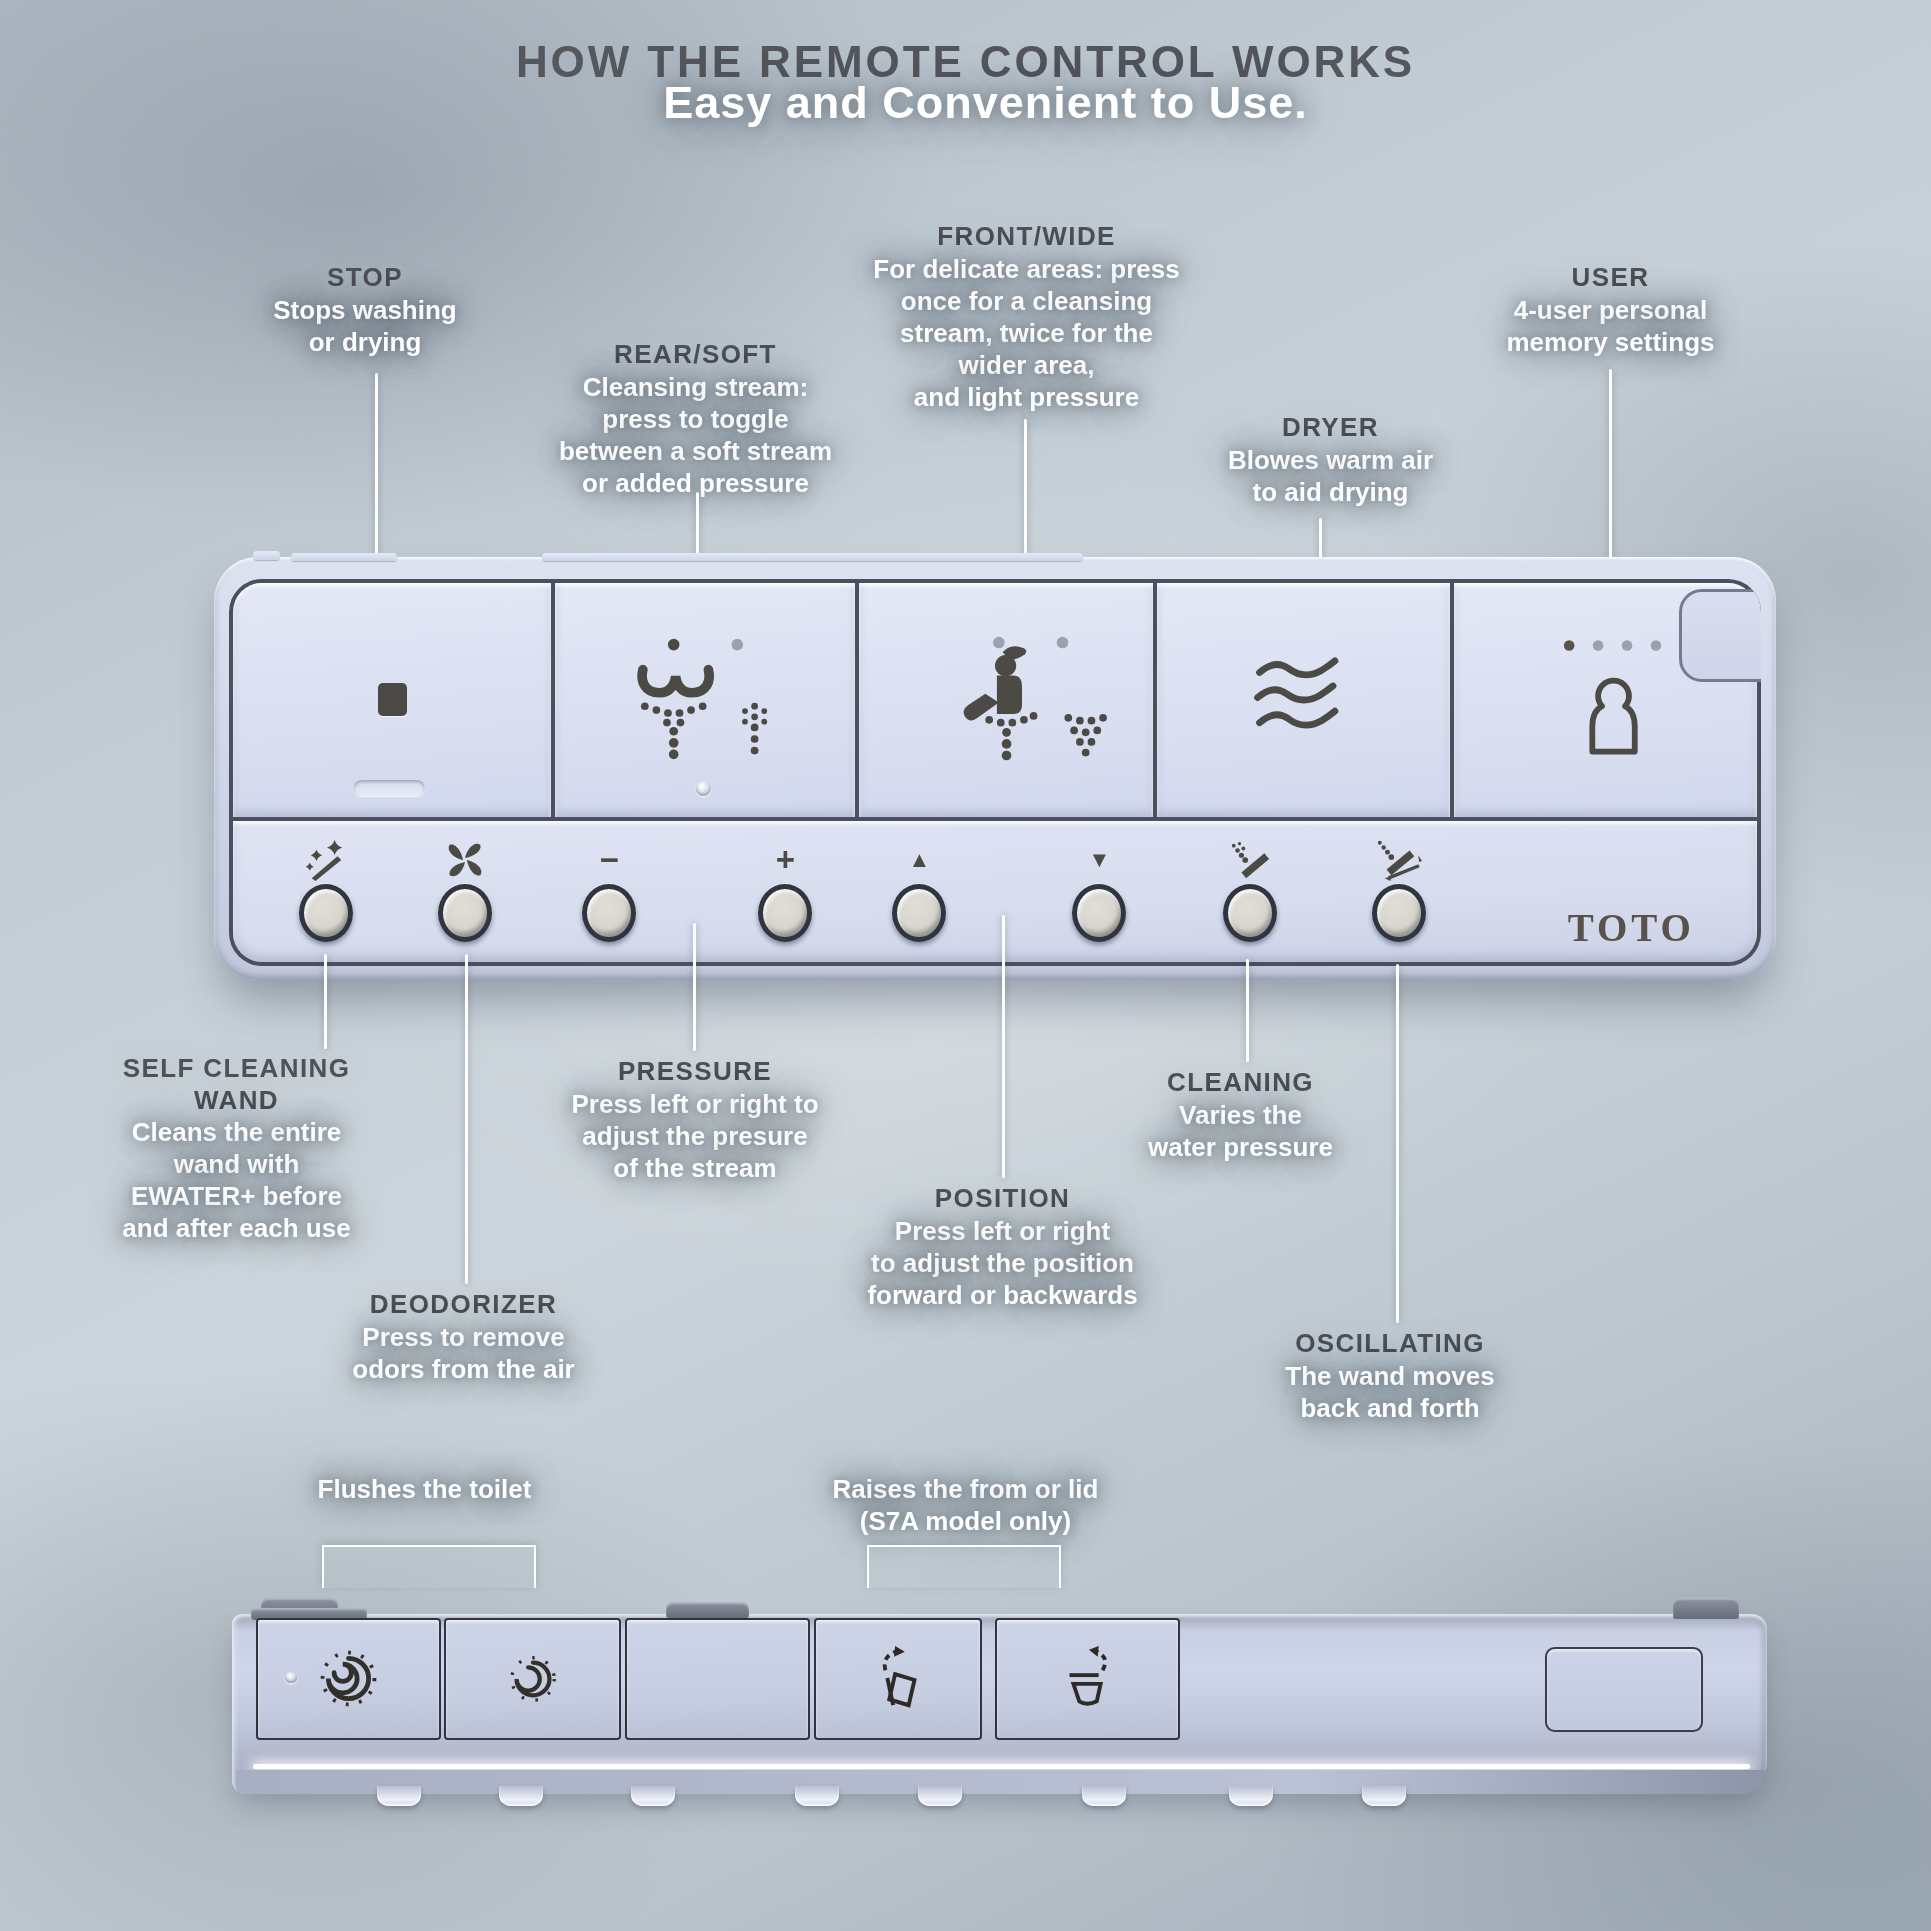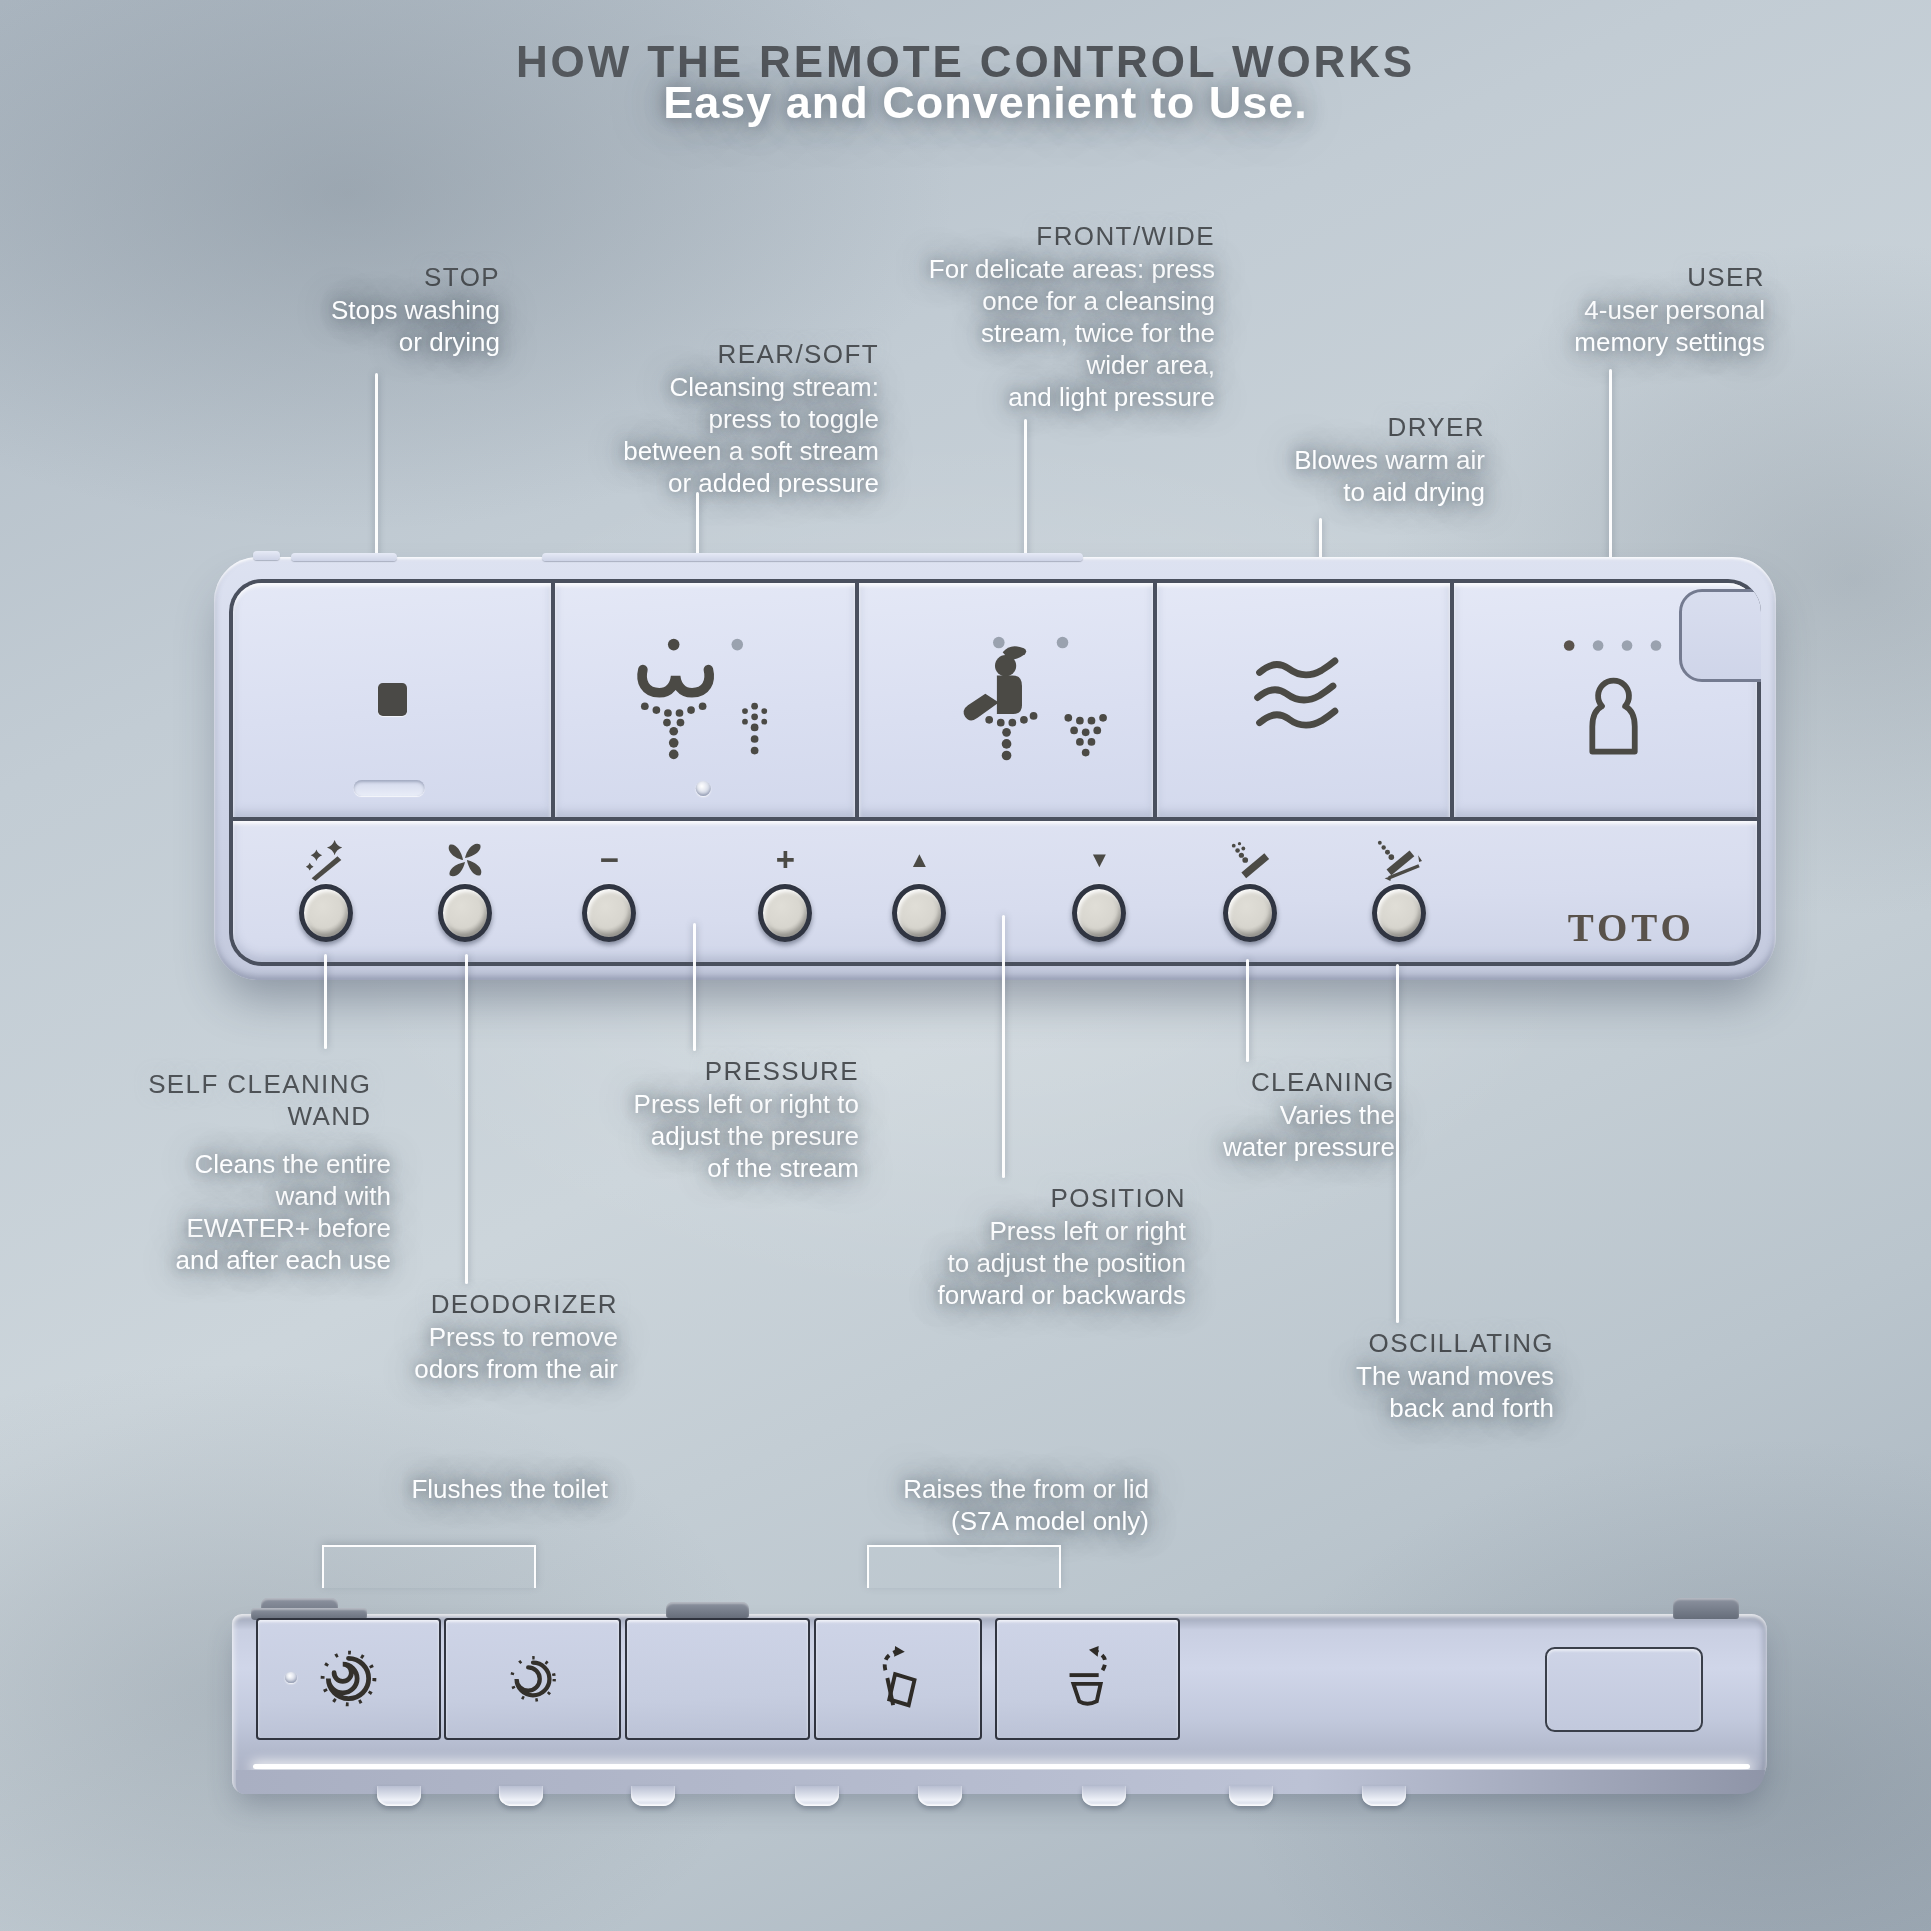--- a/index.html
+++ b/index.html
@@ -15,21 +15,21 @@
       linear-gradient(155deg,#aeb9c3 0%,#c2ccd4 28%,#ccd5db 52%,#bac5cd 76%,#a2aeb9 100%);
   }
   .abs{position:absolute;}
   
   .title{left:0;right:0;top:37px;text-align:center;font-size:44px;font-weight:bold;
          letter-spacing:2.9px;color:#54585d;}
   .subtitle{left:0;right:0;top:77px;text-align:center;font-size:45px;font-weight:bold;
          letter-spacing:1px;color:#ffffff;
          text-shadow:0 0 13.5px rgba(72,83,94,.55),0 0 33px rgba(72,83,94,.45),0 0 58px rgba(72,83,94,.4);margin-left:40px;}
   
-  .co{text-align:right;font-size:26px;line-height:32px;font-weight:normal;}
+  .co{text-align:center;font-size:26px;line-height:32px;font-weight:bold;}
   .ct{color:#4e5256;letter-spacing:1.4px;margin-bottom:1px;
       text-shadow:0 0 15.4px rgba(190,200,210,.5);}
   .cl{color:#fdfeff;
       text-shadow:0 0 11.6px rgba(70,81,92,.6),0 0 27px rgba(70,81,92,.5),0 0 50px rgba(70,81,92,.38);}
   .vline{width:2.9px;background:rgba(255,255,255,.97);border-radius:1.9px;
          box-shadow:0 0 7.7px rgba(80,92,104,.45);}
   .bracket{border:2.9px solid rgba(255,255,255,.97);border-bottom:none;height:41px;
            box-shadow:0 -1.9px 7.7px rgba(80,92,104,.25);}
   
   .remote-front{left:214px;top:557px;width:1562px;height:423px;border-radius:44px;
@@ -329,21 +329,21 @@
           </svg>
         </div>
         <div class="roundbtn"></div>
       </div>
       <div class="abs toto" style="right:62px;bottom:11.6px">TOTO</div>
     </div>
   </div>
 </div>
 
 <div class="abs co" style="left:82px;top:1052px;width:309px">
-  <div class="ct" style="max-width:270px;margin:16px auto">SELF CLEANING WAND</div>
+  <div class="ct" style="max-width:270px;margin:0 auto">SELF CLEANING WAND</div>
   <div class="cl">Cleans the entire</div>
   <div class="cl">wand with</div>
   <div class="cl">EWATER+ before</div>
   <div class="cl">and after each use</div>
 </div>
 <div class="abs co" style="left:309px;top:1288px;width:309px">
   <div class="ct">DEODORIZER</div>
   <div class="cl">Press to remove</div>
   <div class="cl">odors from the air</div>
 </div>

